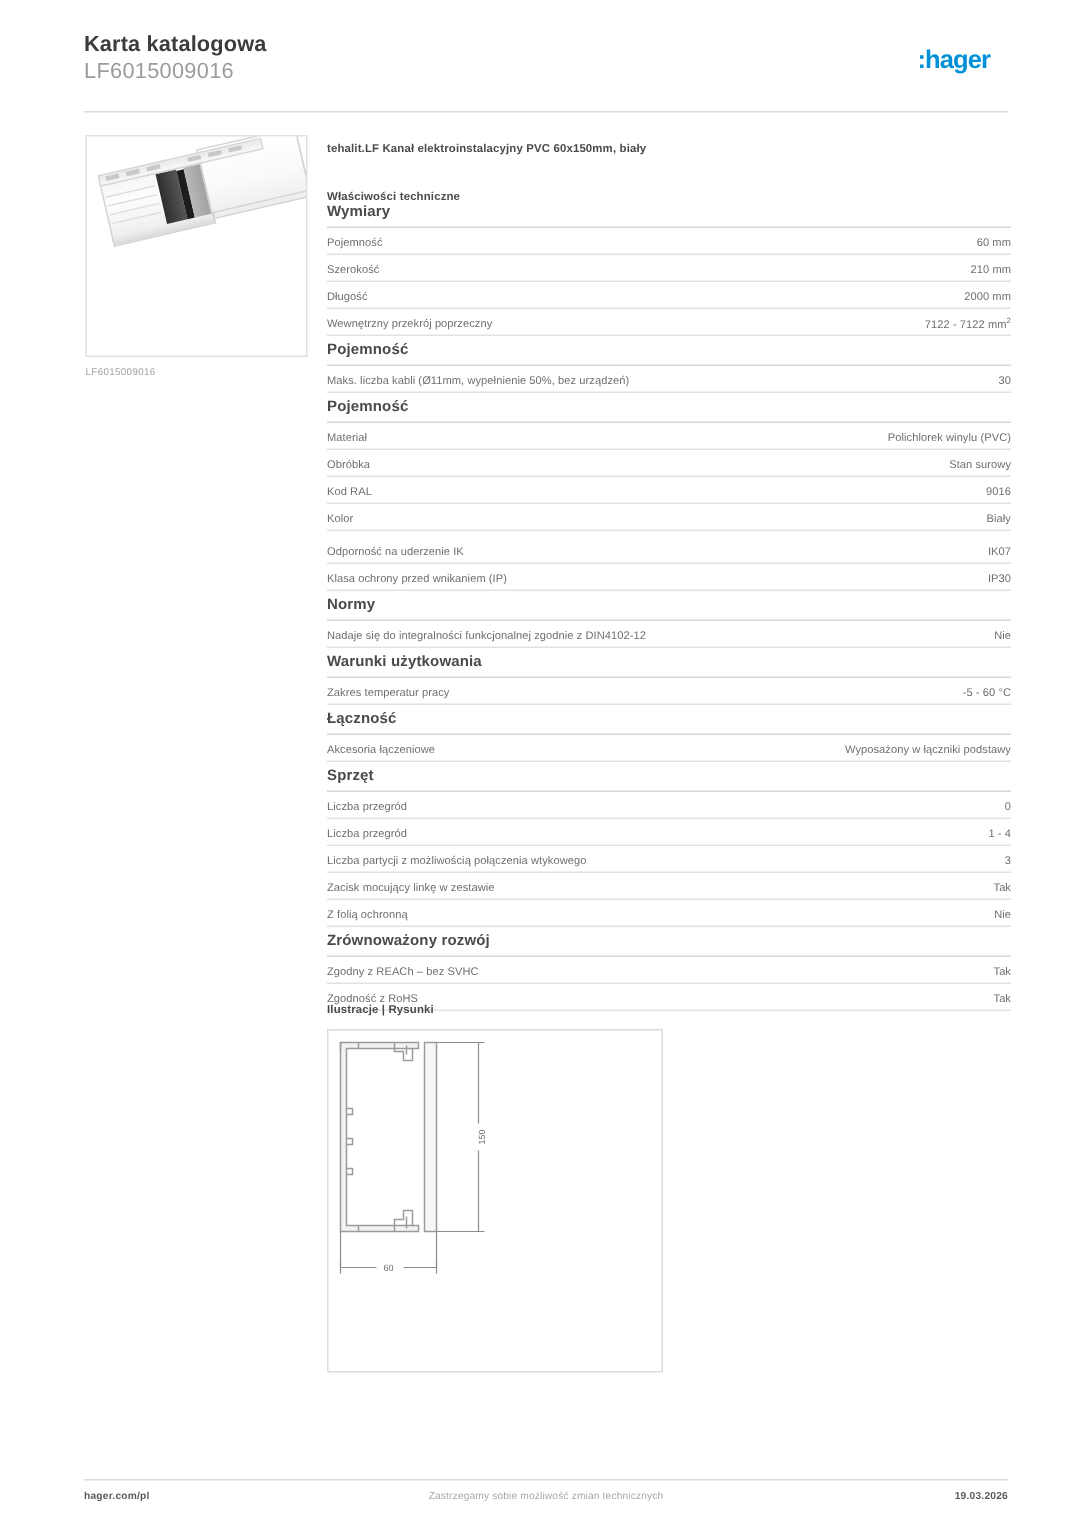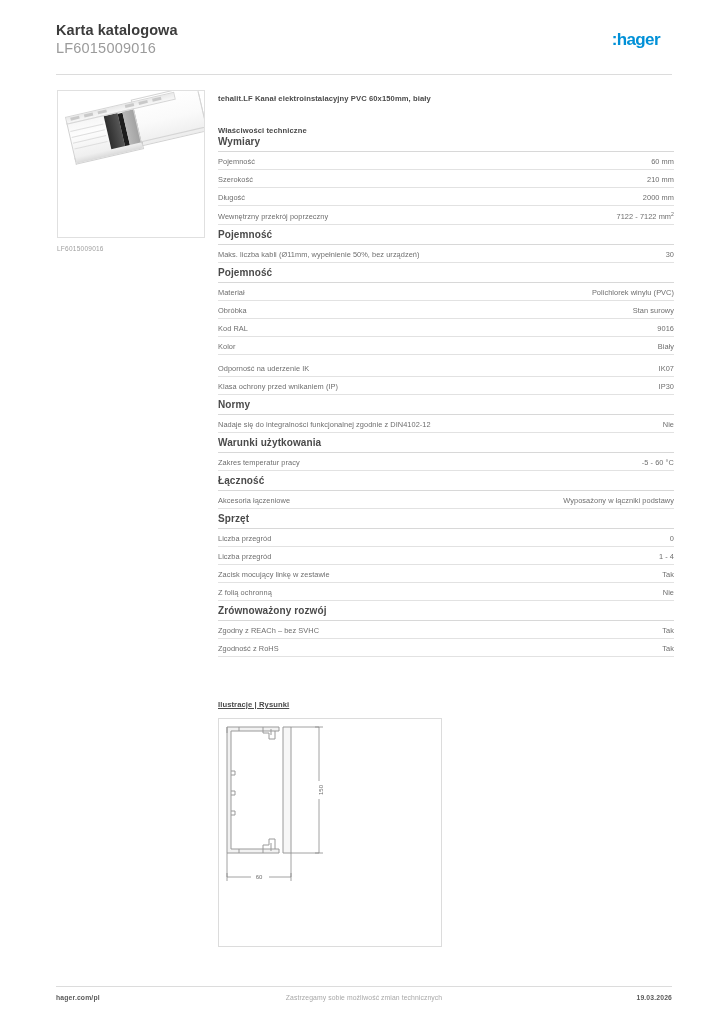--- a/index.html
+++ b/index.html
@@ -190,23 +190,22 @@
     font-size: 7.4px;
     letter-spacing: 0.05px;
   }
   .row .k { color: #6e6e6e; white-space: nowrap; }
   .row .v { color: #6e6e6e; text-align: left; white-space: nowrap; padding-left: 12px; }
   .row .v sup { font-size: 5.2px; vertical-align: super; }
 
   
   .draw-section {
     position: absolute;
-    left: 218px; top: 700px;
+    left: 218px; top: 668px;
     width: 456px;
-    text-decoration: underline;
   }
   .draw-title {
     font-size: 7.6px;
     font-weight: bold;
     color: #4a4a4a;
     letter-spacing: 0.1px;
     margin-bottom: 9px;
   }
   .draw-frame {
     width: 224px; height: 229px;
@@ -360,20 +359,24 @@
           <div class="group-title">Sprzęt</div>
           <div class="row">
             <span class="k">Liczba przegród</span>
             <span class="v">0</span>
           </div>
           <div class="row">
             <span class="k">Liczba przegród</span>
             <span class="v">1 - 4</span>
           </div>
           <div class="row">
+            <span class="k">Liczba partycji z możliwością połączenia wtykowego</span>
+            <span class="v">3</span>
+          </div>
+          <div class="row">
             <span class="k">Zacisk mocujący linkę w zestawie</span>
             <span class="v">Tak</span>
           </div>
           <div class="row">
             <span class="k">Z folią ochronną</span>
             <span class="v">Nie</span>
           </div>
         </div>
         <div class="group">
           <div class="group-title">Zrównoważony rozwój</div>

